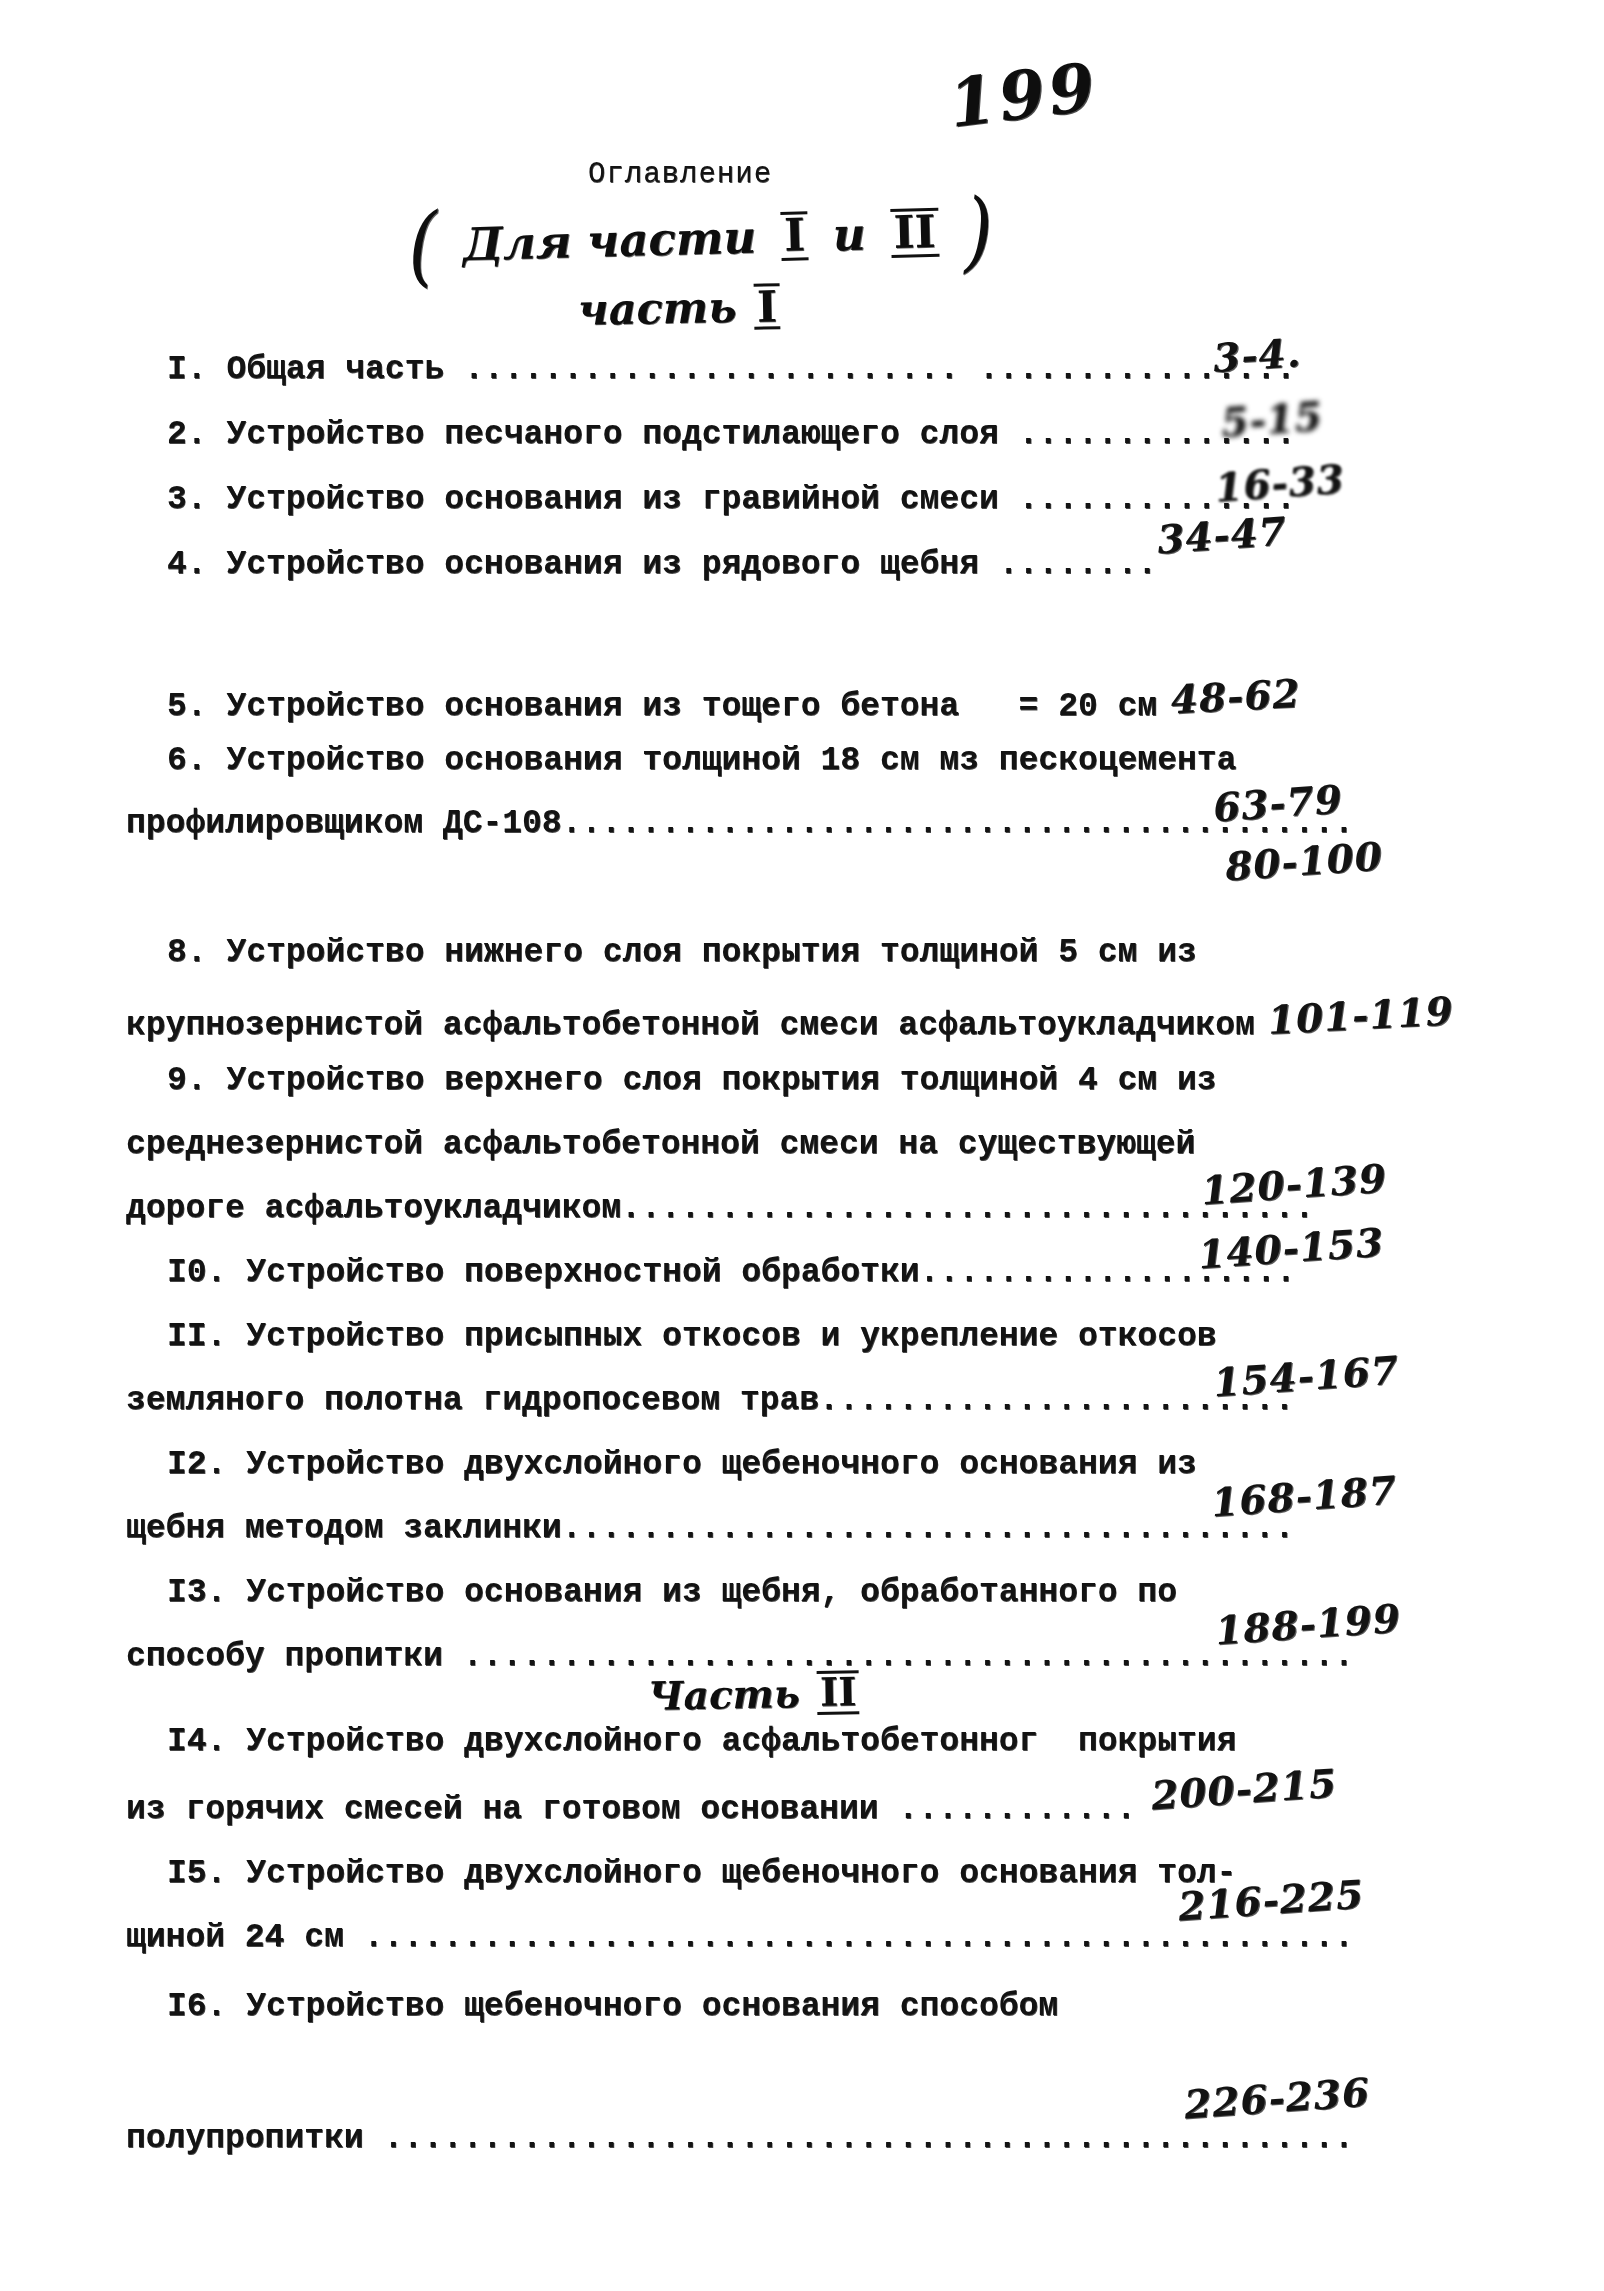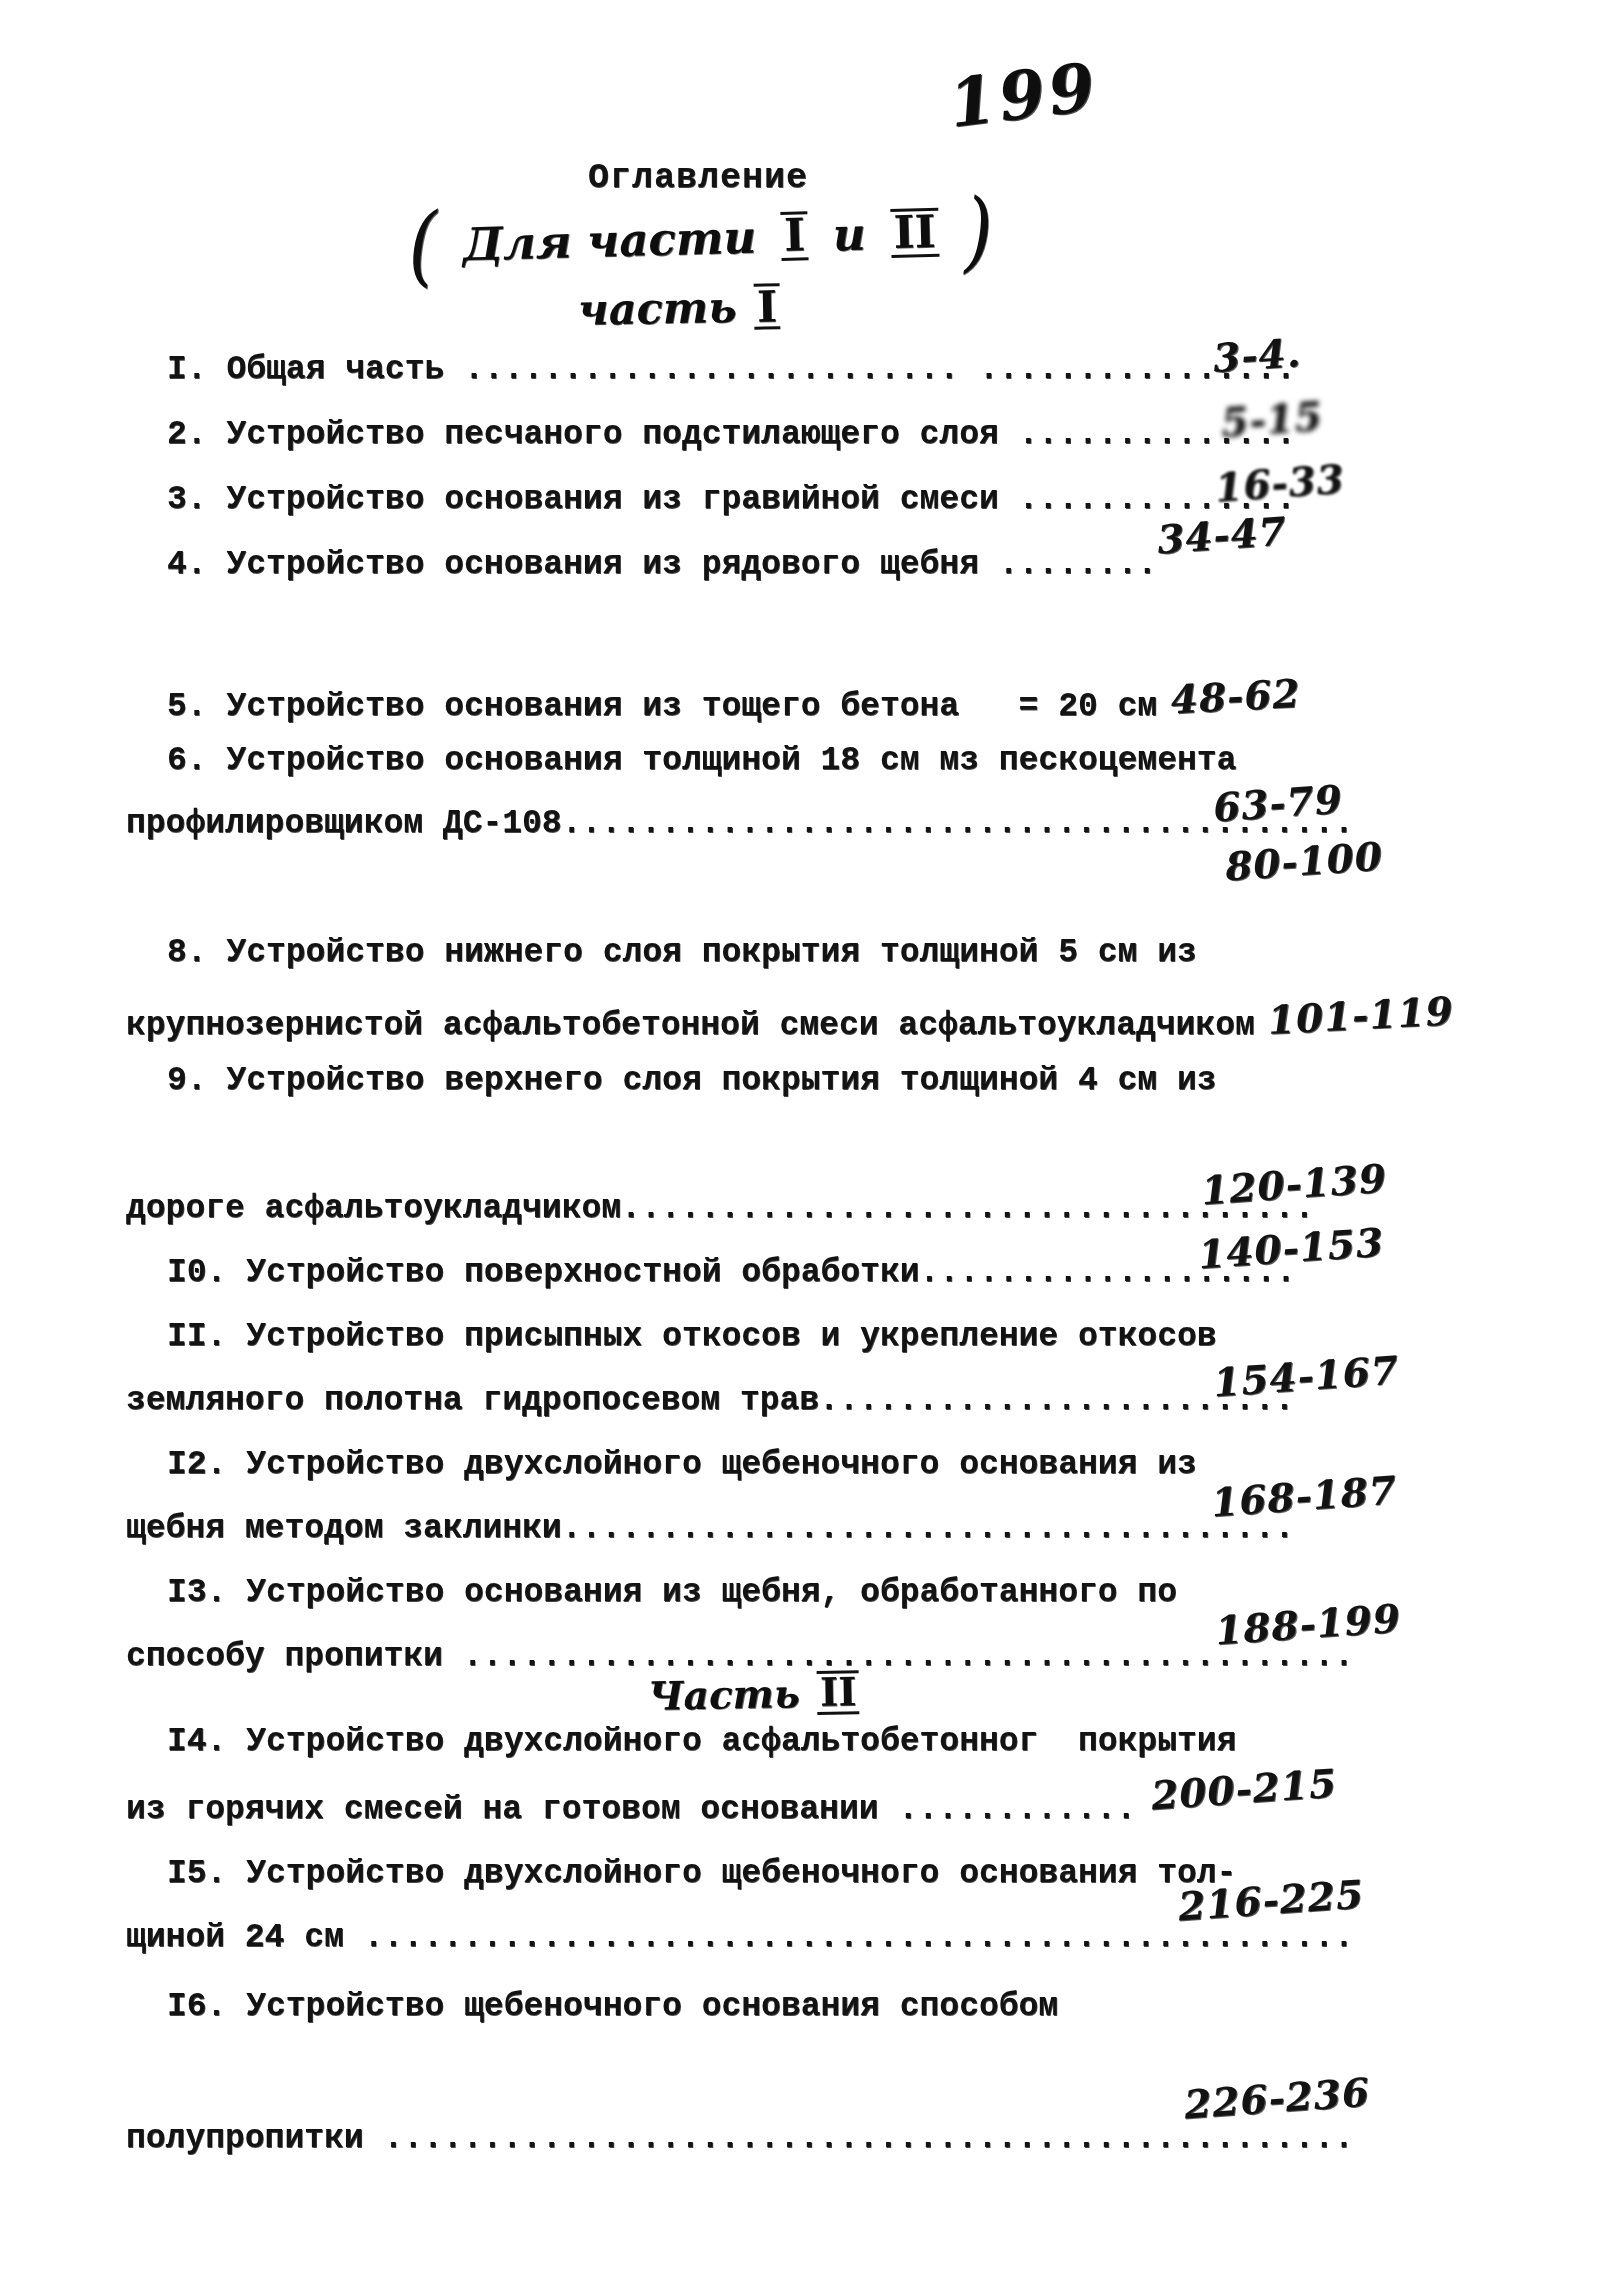--- a/index.html
+++ b/index.html
@@ -16,22 +16,22 @@
     position:absolute;
     white-space:pre;
     font-size:33px;
     font-weight:bold;
     line-height:1.15;
     letter-spacing:0px;
     text-shadow:0.6px 0.6px 0 rgba(10,10,10,.75);
   }
   .title{
     position:absolute;
-    font-size:35px;
-    font-weight:bold;
+    font-size:29px;
+    font-weight:normal;
     letter-spacing:1px;
     text-shadow:0.6px 0.6px 0 rgba(10,10,10,.75);
   }
   
   .hw{
     position:absolute;
     font-family:"DejaVu Serif", serif;
     font-style:italic;
     font-weight:bold;
     color:#0e0e0e;
@@ -115,20 +115,21 @@
   <div class="line" style="top:351px;left:167px"><span>I. Общая часть ......................... ................</span></div>
   <div class="line" style="top:416px;left:167px"><span>2. Устройство песчаного подстилающего слоя ..............</span></div>
   <div class="line" style="top:481px;left:167px"><span>3. Устройство основания из гравийной смеси ..............</span></div>
   <div class="line" style="top:546px;left:167px"><span>4. Устройство основания из рядового щебня ........</span></div>
   <div class="line" style="top:679px;left:167px"><span>5. Устройство основания из тощего бетона   = 20 см</span><span class="pg-inline">48-62</span></div>
   <div class="line" style="top:742px;left:167px"><span>6. Устройство основания толщиной 18 см мз пескоцемента</span></div>
   <div class="line" style="top:805px;left:126px"><span>профилировщиком ДС-108........................................</span></div>
   <div class="line" style="top:934px;left:167px"><span>8. Устройство нижнего слоя покрытия толщиной 5 см из</span></div>
   <div class="line" style="top:998px;left:126px"><span>крупнозернистой асфальтобетонной смеси асфальтоукладчиком</span><span class="pg-inline">101-119</span></div>
   <div class="line" style="top:1062px;left:167px"><span>9. Устройство верхнего слоя покрытия толщиной 4 см из</span></div>
+  <div class="line" style="top:1126px;left:126px"><span>среднезернистой асфальтобетонной смеси на существующей</span></div>
   <div class="line" style="top:1190px;left:126px"><span>дороге асфальтоукладчиком...................................</span></div>
   <div class="line" style="top:1254px;left:167px"><span>I0. Устройство поверхностной обработки...................</span></div>
   <div class="line" style="top:1382px;left:126px"><span>земляного полотна гидропосевом трав........................</span></div>
   <div class="line" style="top:1318px;left:167px"><span>II. Устройство присыпных откосов и укрепление откосов</span></div>
   <div class="line" style="top:1446px;left:167px"><span>I2. Устройство двухслойного щебеночного основания из</span></div>
   <div class="line" style="top:1510px;left:126px"><span>щебня методом заклинки.....................................</span></div>
   <div class="line" style="top:1574px;left:167px"><span>I3. Устройство основания из щебня, обработанного по</span></div>
   <div class="line" style="top:1638px;left:126px"><span>способу пропитки .............................................</span></div>
   <div class="line" style="top:1723px;left:167px"><span>I4. Устройство двухслойного асфальтобетонног  покрытия</span></div>
   <div class="line" style="top:1791px;left:126px"><span>из горячих смесей на готовом основании ............</span></div>

